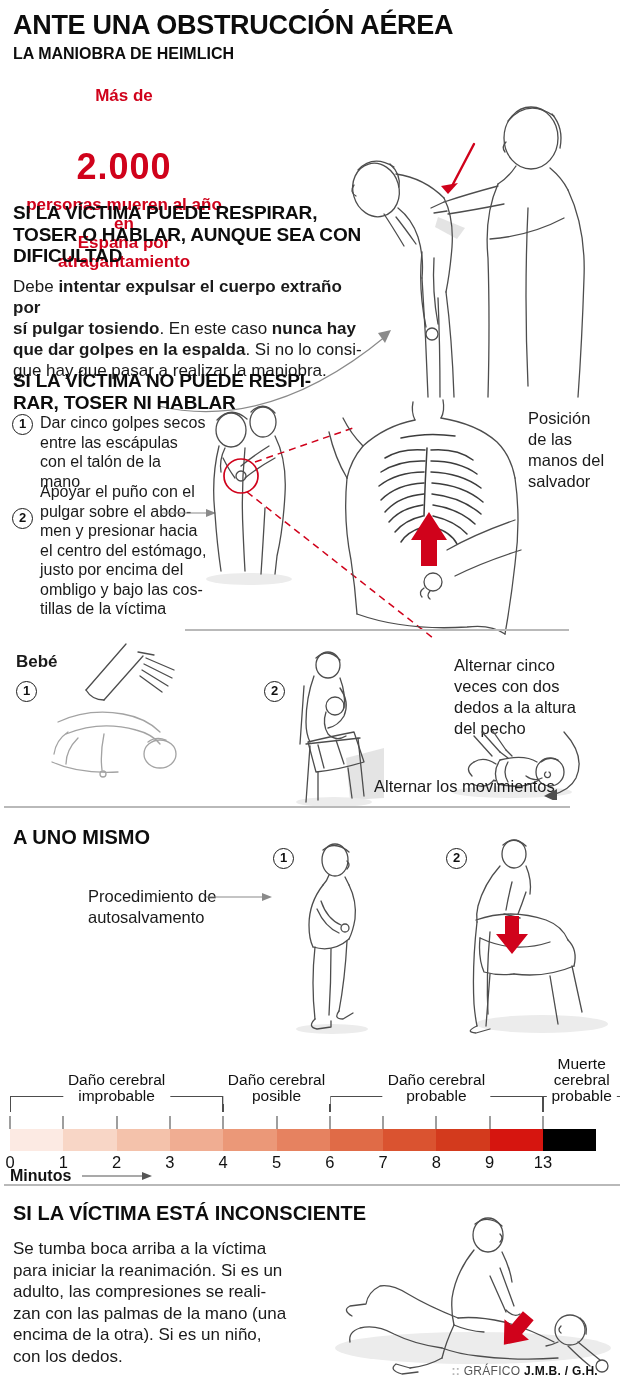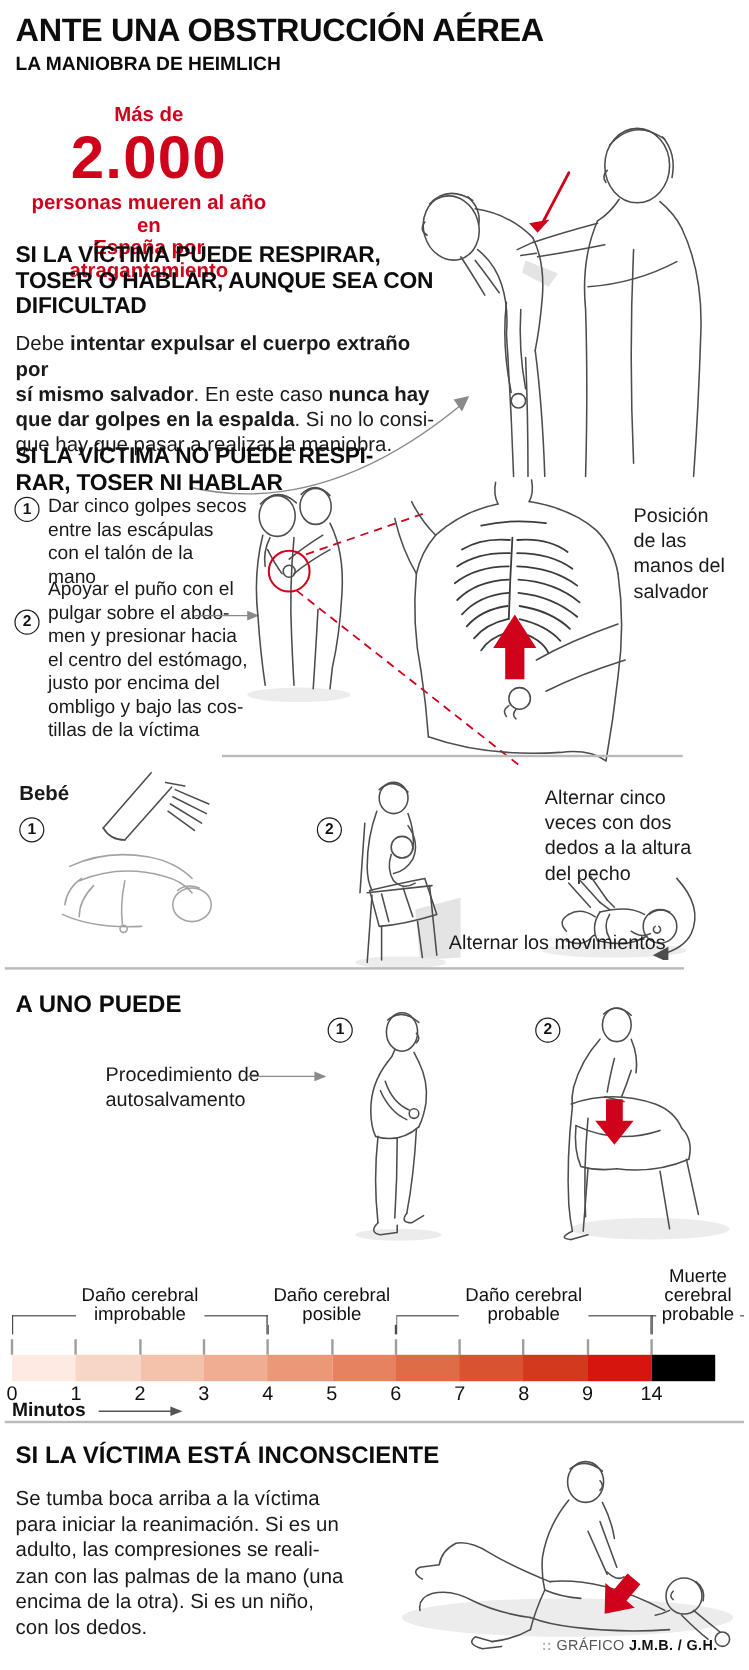--- a/index.html
+++ b/index.html
@@ -50,21 +50,21 @@
 </head>
 <body>
 
 <div id="stage">
 
   <div class="abs h-main" style="left:13px;top:10px;">ANTE UNA OBSTRUCCIÓN AÉREA</div>
   <div class="abs h-sub" style="left:13px;top:45px;">LA MANIOBRA DE HEIMLICH</div>
 
   <div class="abs" style="left:18px;top:86px;width:212px;text-align:center;">
     <div class="red bold" style="font-size:17px;">Más de</div>
-    <div class="red bold" style="font-size:50px;line-height:50px;letter-spacing:1px;">2.000</div>
+    <div class="red bold" style="font-size:36px;line-height:50px;letter-spacing:1px;margin-top:36px;">2.000</div>
     <div class="red bold preline" style="font-size:17px;line-height:19px;margin-top:3px;">personas mueren al año en
 España por atragantamiento</div>
   </div>
 
   <svg class="abs" style="left:338px;top:86px;" width="286" height="312" viewBox="0 0 286 312">
 
     <ellipse class="ln" cx="193" cy="52" rx="27" ry="31"></ellipse>
     <path class="ln" d="M170,35 Q190,12 216,30"></path>
     <path class="ln" d="M214,28 Q226,42 222,62"></path>
     <path class="ln" d="M168,56 q-5,5 -1,10"></path>
@@ -96,21 +96,21 @@
     <circle class="ln" cx="94" cy="248" r="6"></circle>
 
     <line class="redln" x1="136" y1="58" x2="114" y2="100"></line>
     <polygon class="fillred" points="110,108 120,97 103,100"></polygon>
   </svg>
 
   <div class="abs h-section preline" style="left:13px;top:202px;">SI LA VÍCTIMA PUEDE RESPIRAR,
 TOSER O HABLAR, AUNQUE SEA CON
 DIFICULTAD</div>
   <div class="abs body-text preline" style="left:13px;top:276px;width:350px;"><span>Debe </span><span class="b">intentar expulsar el cuerpo extraño por
-sí mismo salvador</span><span>. En este caso </span><span class="b">nunca hay
+sí pulgar tosiendo</span><span>. En este caso </span><span class="b">nunca hay
 que dar golpes en la espalda</span><span>. Si no lo consi-
 gue hay que pasar a realizar la maniobra.</span></div>
 
   <svg class="abs" style="left:150px;top:322px;" width="250" height="92" viewBox="0 0 250 92">
     <path class="thin" d="M8,84 Q120,110 236,14"></path>
     <polygon class="thinfill" points="241,8 228,11 235,21"></polygon>
   </svg>
 
   <div class="abs h-section preline" style="left:13px;top:370px;">SI LA VÍCTIMA NO PUEDE RESPI-
 RAR, TOSER NI HABLAR</div>
@@ -185,21 +185,21 @@
     <path class="ln2" d="M228,129 Q246,134 252,146"></path>
 
     <path class="ln" d="M310,122 Q270,136 242,152"></path>
     <path class="ln" d="M316,152 Q278,164 250,178"></path>
     <circle class="ln" cx="228" cy="184" r="9"></circle>
     <path class="ln" d="M219,190 q-6,4 -2,9 m8,-6 q-4,5 0,8"></path>
 
     <polygon class="fillred" points="216,168 232,168 232,142 242,142 224,114 206,142 216,142"></polygon>
   </svg>
 
-  <div class="abs small-label preline" style="left:528px;top:420px;width:94px;">Posición
+  <div class="abs small-label preline" style="left:528px;top:408px;width:94px;">Posición
 de las
 manos del
 salvador</div>
 
   <div class="abs divider" style="left:185px;top:629px;width:384px;"></div>
 
   <div class="abs bold" style="left:16px;top:652px;font-size:17px;">Bebé</div>
   <div class="abs num-circle" style="left:16px;top:681px;">1</div>
 
   <svg class="abs" style="left:48px;top:642px;" width="132" height="152" viewBox="0 0 132 152">
@@ -260,21 +260,21 @@
     <path class="ln" d="M42,2 L60,22 M52,0 L66,20 M34,6 L52,26"></path>
     <path class="ln" d="M60,22 L68,28 M66,20 L72,26"></path>
     <path class="ln" d="M124,2 Q146,26 136,48 Q130,60 112,65"></path>
     <polygon class="thinfill" points="104,66 117,59 117,72" style="fill:#4d4d4d;"></polygon>
   </svg>
 
   <div class="abs small-label" style="left:374px;top:776px;">Alternar los movimientos</div>
 
   <div class="abs divider" style="left:4px;top:806px;width:566px;"></div>
 
-  <div class="abs h-mid" style="left:13px;top:826px;">A UNO PUEDE</div>
+  <div class="abs h-mid" style="left:13px;top:826px;">A UNO MISMO</div>
 
   <div class="abs small-label preline" style="left:88px;top:886px;">Procedimiento de
 autosalvamento</div>
   <svg class="abs" style="left:206px;top:890px;" width="68" height="14" viewBox="0 0 68 14">
     <line class="thin" x1="0" y1="7" x2="58" y2="7"></line>
     <polygon class="thinfill" points="66,7 56,3 56,11"></polygon>
   </svg>
 
   <div class="abs num-circle" style="left:273px;top:848px;">1</div>
   <svg class="abs" style="left:287px;top:843px;" width="86" height="192" viewBox="0 0 86 192">
@@ -354,21 +354,21 @@
       <div class="axis-num" style="left: 276.5px;">5</div>
       <div class="tick" style="left: 328.8px;"></div>
       <div class="axis-num" style="left: 329.8px;">6</div>
       <div class="tick" style="left: 382.1px;"></div>
       <div class="axis-num" style="left: 383.1px;">7</div>
       <div class="tick" style="left: 435.4px;"></div>
       <div class="axis-num" style="left: 436.4px;">8</div>
       <div class="tick" style="left: 488.7px;"></div>
       <div class="axis-num" style="left: 489.7px;">9</div>
       <div class="tick" style="left: 542px;"></div>
-      <div class="axis-num" style="left: 543px;">14</div>
+      <div class="axis-num" style="left: 543px;">13</div>
       <div class="barseg" style="left: 10px; width: 53.8px; background: rgb(252, 234, 227);"></div>
       <div class="barseg" style="left: 63.3px; width: 53.8px; background: rgb(248, 214, 198);"></div>
       <div class="barseg" style="left: 116.6px; width: 53.8px; background: rgb(244, 194, 171);"></div>
       <div class="barseg" style="left: 169.9px; width: 53.8px; background: rgb(240, 173, 146);"></div>
       <div class="barseg" style="left: 223.2px; width: 53.8px; background: rgb(235, 152, 120);"></div>
       <div class="barseg" style="left: 276.5px; width: 53.8px; background: rgb(230, 130, 96);"></div>
       <div class="barseg" style="left: 329.8px; width: 53.8px; background: rgb(224, 107, 71);"></div>
       <div class="barseg" style="left: 383.1px; width: 53.8px; background: rgb(218, 83, 48);"></div>
       <div class="barseg" style="left: 436.4px; width: 53.8px; background: rgb(211, 58, 29);"></div>
       <div class="barseg" style="left: 489.7px; width: 53.8px; background: rgb(214, 21, 15);"></div>

